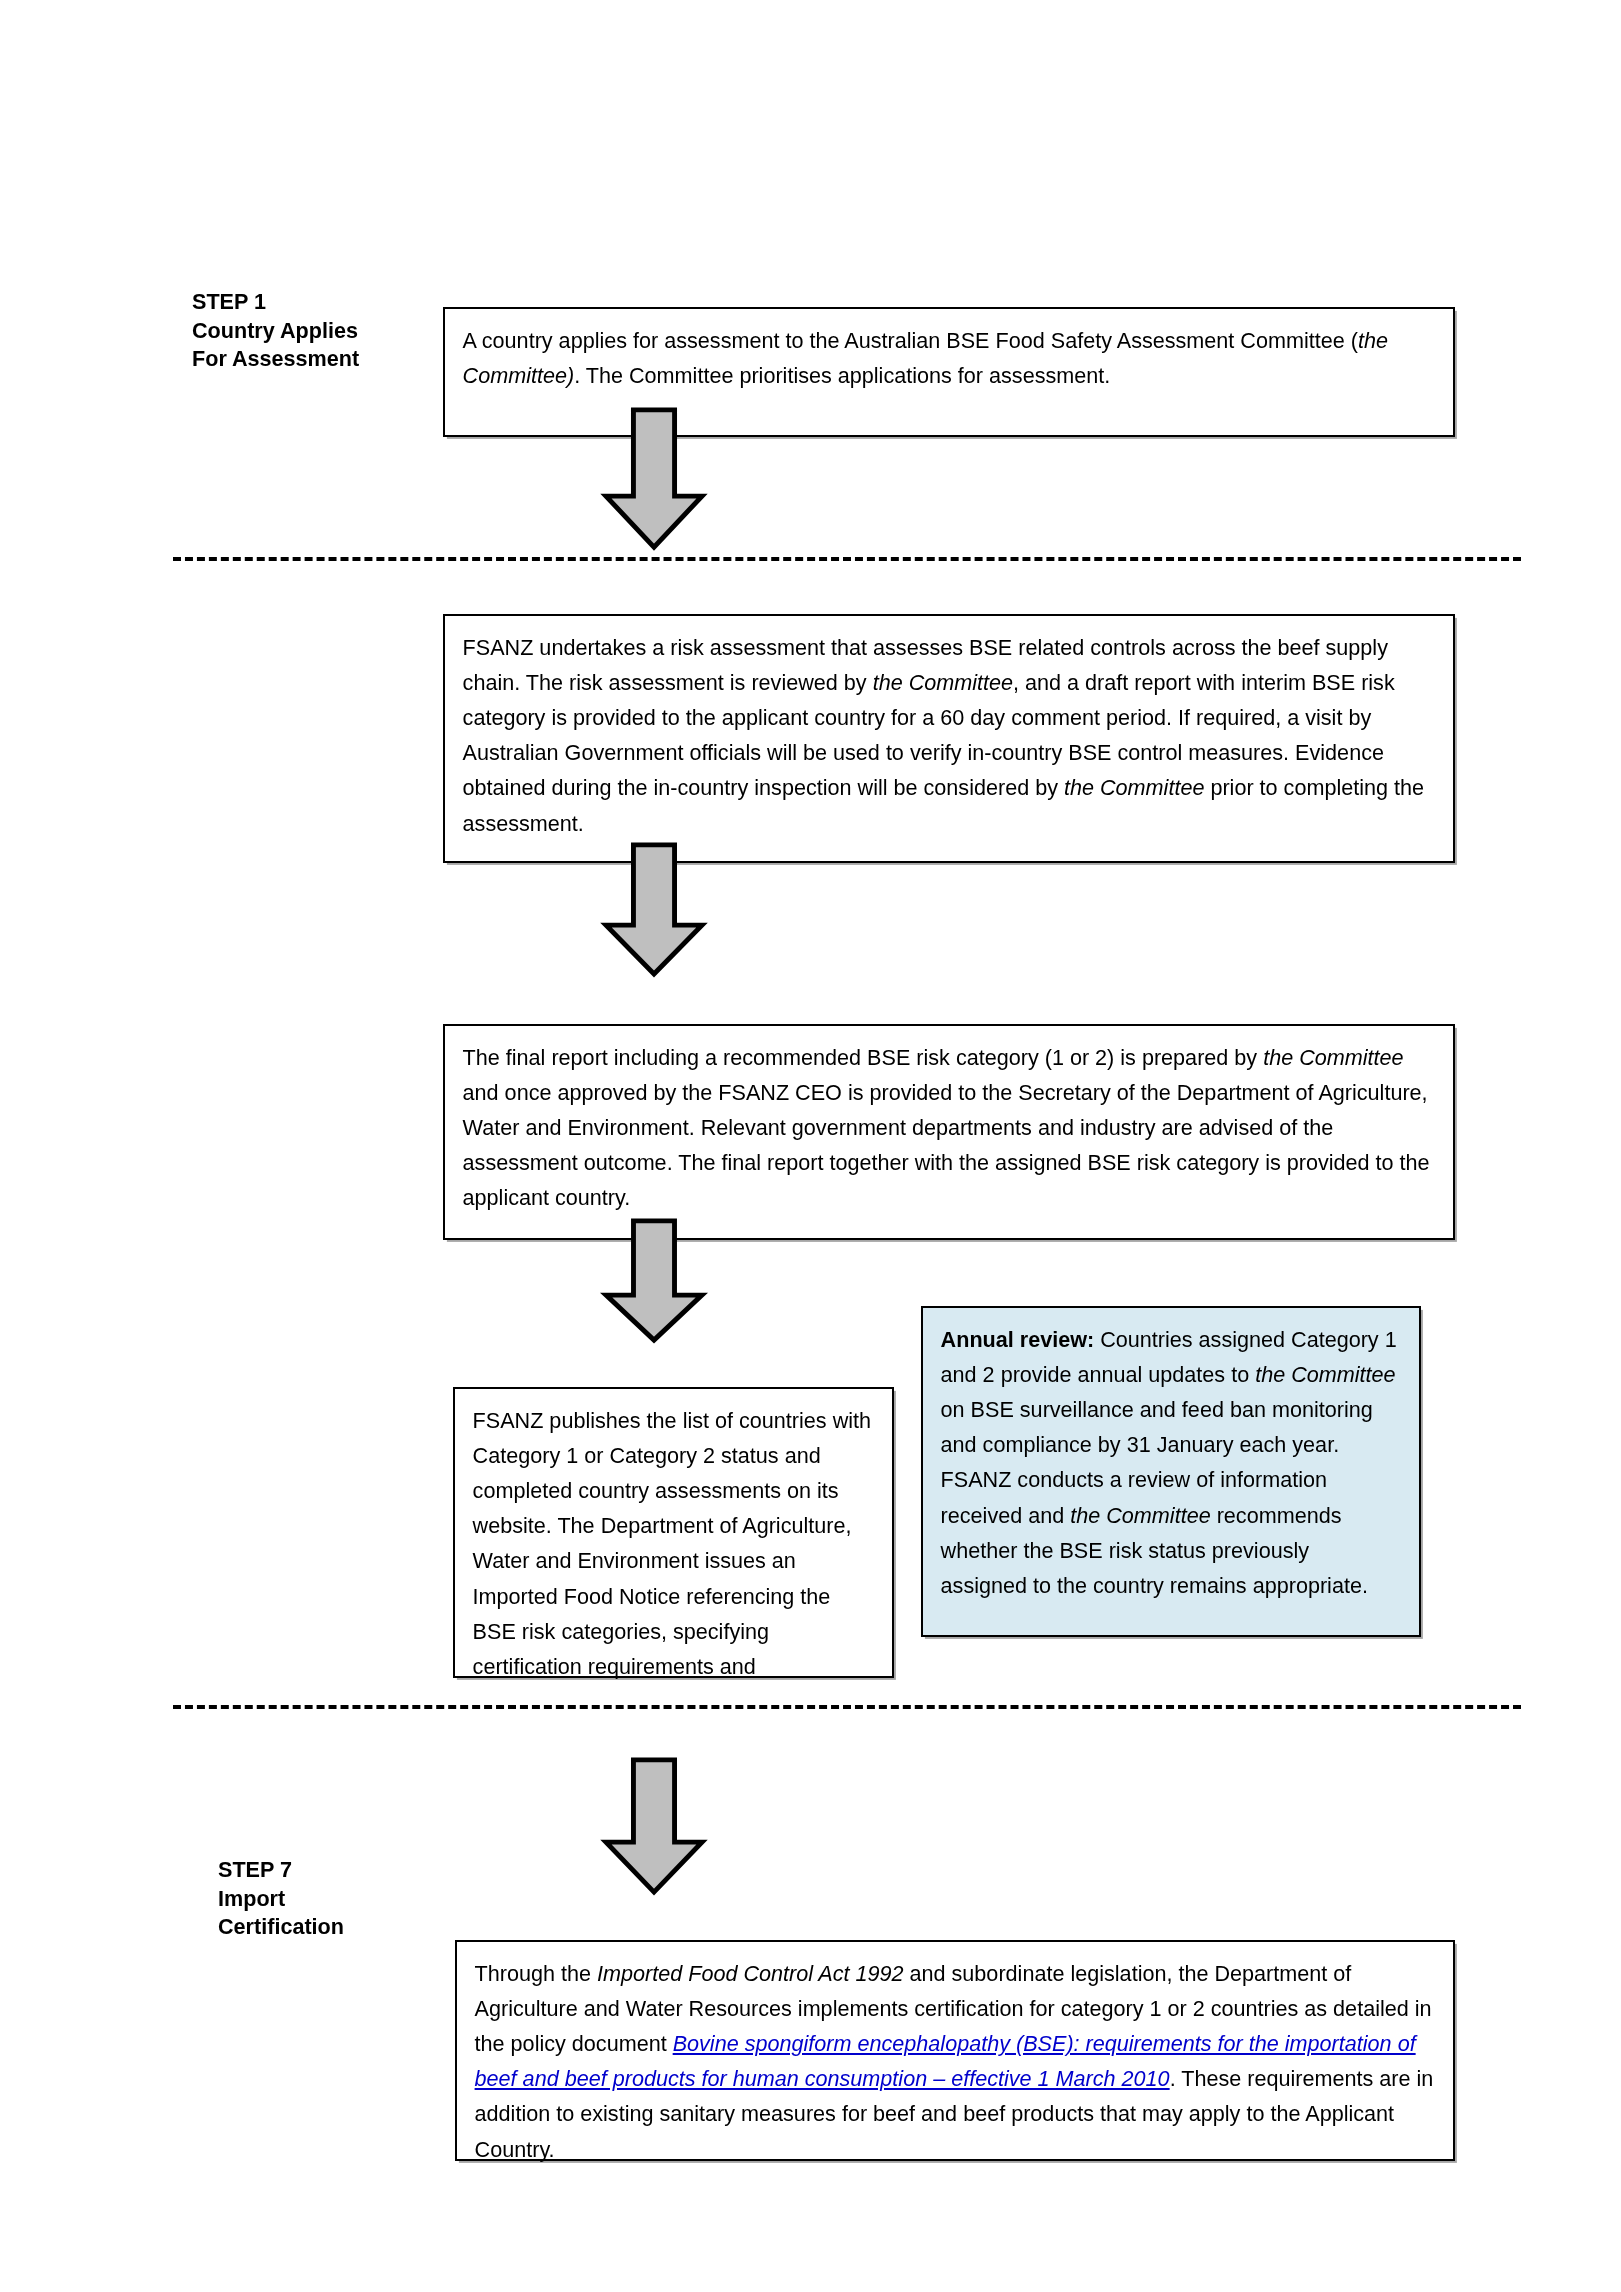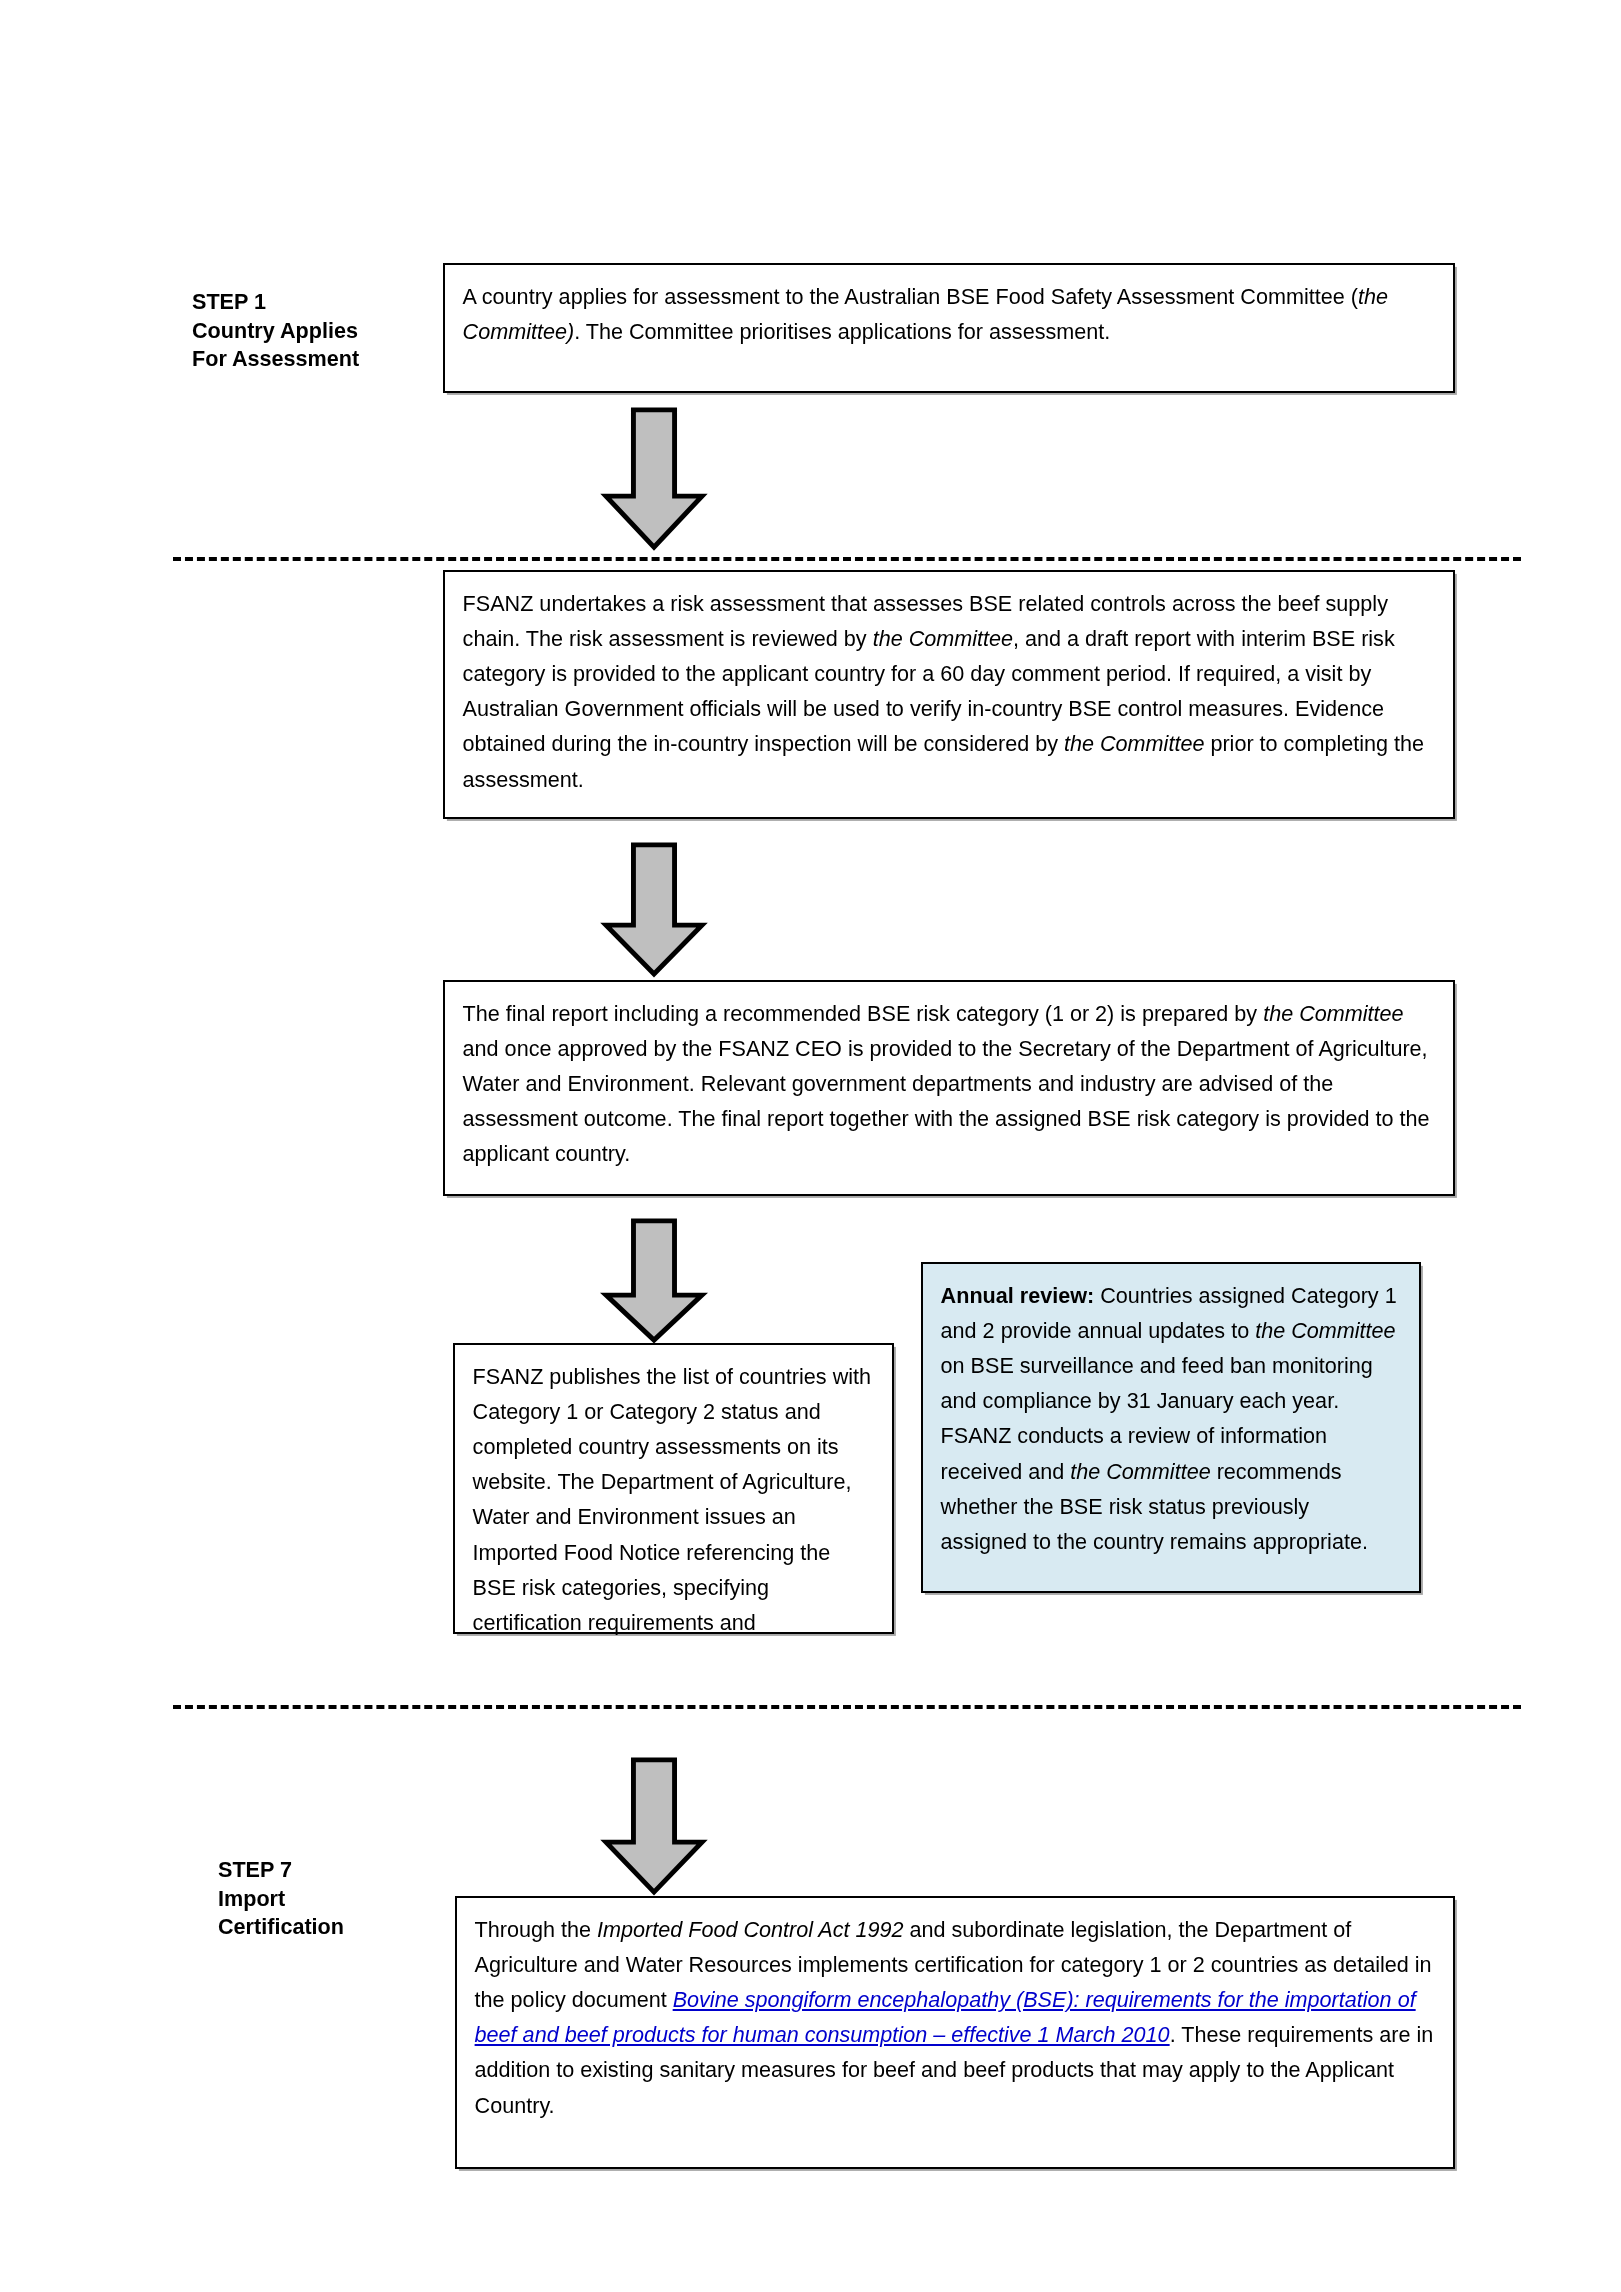--- a/index.html
+++ b/index.html
@@ -46,33 +46,34 @@
   
   .flow-box {
     position: absolute;
     box-sizing: border-box;
     border: 2px solid #000000;
     background: #ffffff;
     font-size: 21.6px;
     line-height: 1.63;
     padding: 13.7px 17.6px 9.8px 17.6px;
     box-shadow: 2.9px 2.9px 0 -1px rgba(0,0,0,0.35);
+    margin-top: 44px;
   }
   .flow-box.blue {
     background: #d8eaf2;
   }
   .flow-box i { font-style: italic; }
   .flow-box b { font-weight: bold; }
 
   #box-step1   { left: 443px; top: 263px;  width: 1012px; height: 130px; }
   #box-step2a  { left: 443px; top: 570px;  width: 1012px; height: 249px; }
   #box-step2b  { left: 443px; top: 980px; width: 1012px; height: 216px; }
   #box-publish { left: 453px; top: 1343px; width: 441px; height: 291px; }
   #box-annual  { left: 921px; top: 1262px; width: 500px; height: 331px; }
-  #box-step3   { left: 455px; top: 1896px; width: 1000px; height: 273px; }
+  #box-step3   { left: 455px; top: 1896px; width: 1000px; height: 221px; }
 
   .doc-link {
     color: #0000cc;
     text-decoration: underline;
     font-style: italic;
   }
 
   
   .divider {
     position: absolute;

